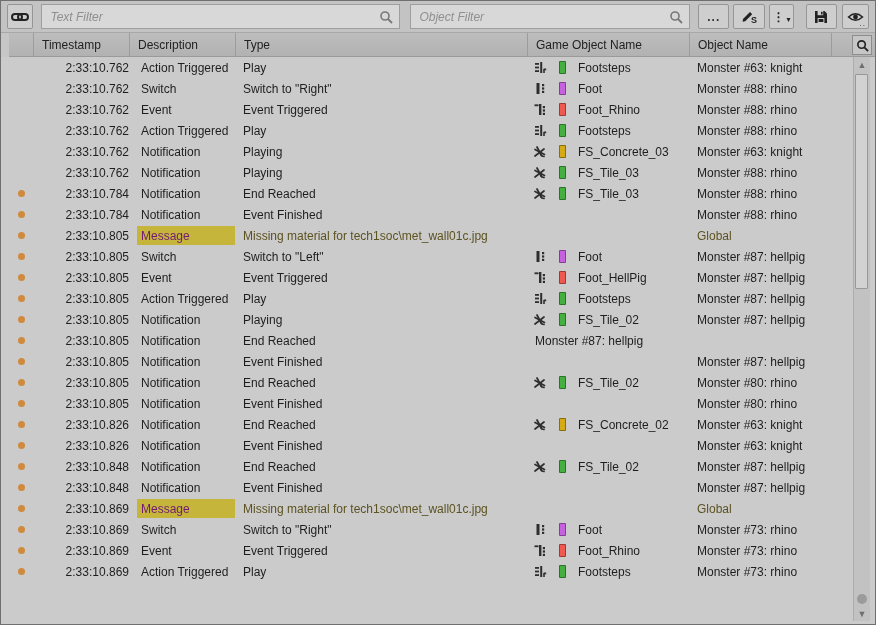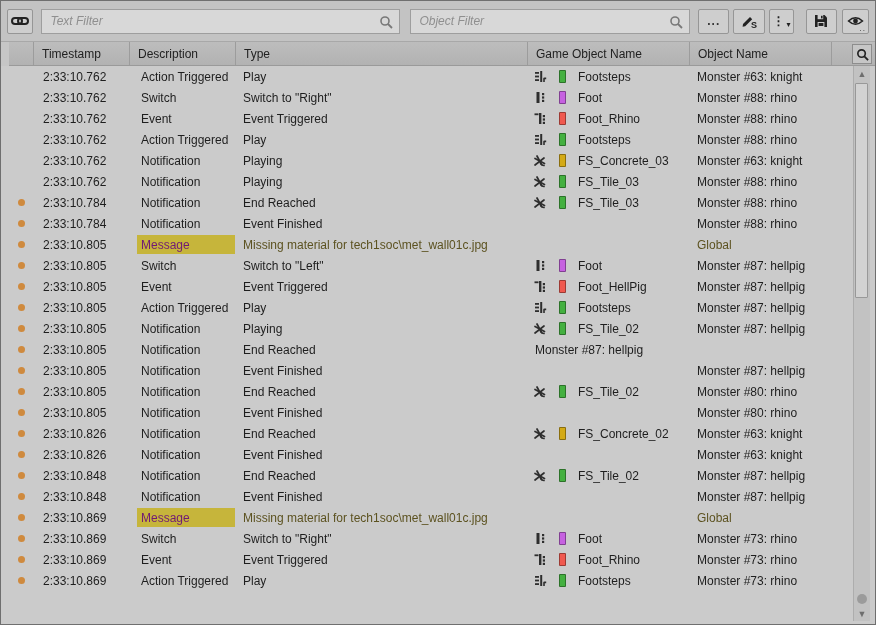--- a/index.html
+++ b/index.html
@@ -13,21 +13,21 @@
   .grip { width:22px; height:26px; display:flex; align-items:center; justify-content:center; gap:3px; }
   .grip i { display:block; width:3px; height:12px; background:#9a9a9a; }
   .tab { height:22px; padding:0 14px; background:#6d6d6d; border:1px solid #585858; border-bottom:none; color:#f2f2f2; display:flex; align-items:center; font-size:13px; }
   .titlebar-spacer { flex:1; }
   .titlebar-controls { display:flex; align-items:center; height:26px; gap:6px; padding-right:8px; }
   .help-btn { width:16px; height:16px; border-radius:50%; background:#232323; color:#bdbdbd; font-weight:bold; font-size:11px; display:flex; align-items:center; justify-content:center; cursor:default; }
   .winbtn { width:20px; height:20px; display:flex; align-items:center; justify-content:center; color:#141414; font-size:13px; font-weight:bold; }
   .maxbox { width:10px; height:9px; border:2px solid #141414; display:inline-block; }
 
   
-  .toolbar { height:41px; background:#c3c3c3; border-bottom:1px solid #a8a8a8; display:flex; align-items:center; padding:0 6px; flex:0 0 auto; position:relative; }
+  .toolbar { height:32px; background:#c3c3c3; border-bottom:1px solid #a8a8a8; display:flex; align-items:center; padding:0 6px; flex:0 0 auto; position:relative; }
   .tbtn { height:25px; background:#cecece; border:1px solid #969696; border-radius:2px; display:flex; align-items:center; justify-content:center; color:#222; }
   .link-btn { width:27px; margin-right:8px; }
   .filter-box { position:relative; height:25px; background:#d8d8d8; border:1px solid #9e9e9e; display:flex; align-items:center; }
   .filter-box input { border:none; background:transparent; outline:none; width:100%; height:100%; padding:0 26px 0 8px; font:italic 12px "Liberation Sans", sans-serif; color:#3a3a3a; }
   .filter-box input::placeholder { color:#8f8f8f; font-style:italic; }
   .mag { position:absolute; right:6px; top:5px; }
   .text-filter { width:367px; margin-right:10px; }
   .object-filter { width:286px; margin-right:8px; }
   .ellipsis-btn { width:32px; margin-right:4px; letter-spacing:1px; font-weight:bold; color:#333; }
   .pencil-btn { width:32px; margin-right:4px; }
@@ -44,21 +44,21 @@
   .header-cell { height:100%; display:flex; align-items:center; padding-left:8px; color:#222; border-left:1px solid #9c9c9c; overflow:hidden; white-space:nowrap; }
   .header-cell.first { border-left:none; }
   .header-search { position:absolute; right:3px; top:2px; width:20px; height:20px; background:#c6c6c6; border:1px solid #8d8d8d; display:flex; align-items:center; justify-content:center; }
 
   
   .list-area { position:relative; flex:1; background:#cbcbcb; overflow:hidden; padding-left:8px; }
   .row { height:21px; align-items:center; cursor:default; }
   .cell { overflow:hidden; white-space:nowrap; padding-left:8px; }
   .dot-cell { display:flex; justify-content:center; align-items:center; padding:0; }
   .dot { width:7px; height:7px; border-radius:50%; background:#cf8a3e; }
-  .ts-cell { padding-left:10px; }
+  .ts-cell { padding-left:10px;text-align:right; }
   .type-cell { padding-left:8px; height:100%; display:flex; align-items:center; }
   .type-inner { padding:0 4px; height:19px; display:flex; align-items:center;text-align:right; }
   .type-inner.message { background:#c6b53b; color:#701a75; width:100%; }
   .desc-cell.olive, .go-cell.olive { color:#5c5220; }
   .obj-cell { display:flex; align-items:center; gap:12px; padding-left:6px; }
   .obj-icon { width:14px; height:14px; display:flex; align-items:center; justify-content:center; flex:0 0 auto; }
   .swatch { width:7px; height:13px; border:1px solid rgba(0,0,0,.35); border-radius:1px; flex:0 0 auto; }
 
   
   .scrollbar { position:absolute; top:0; right:5px; bottom:3px; width:17px; background:#c2c2c2; border-left:1px solid #adadad; display:flex; flex-direction:column; align-items:center; }

